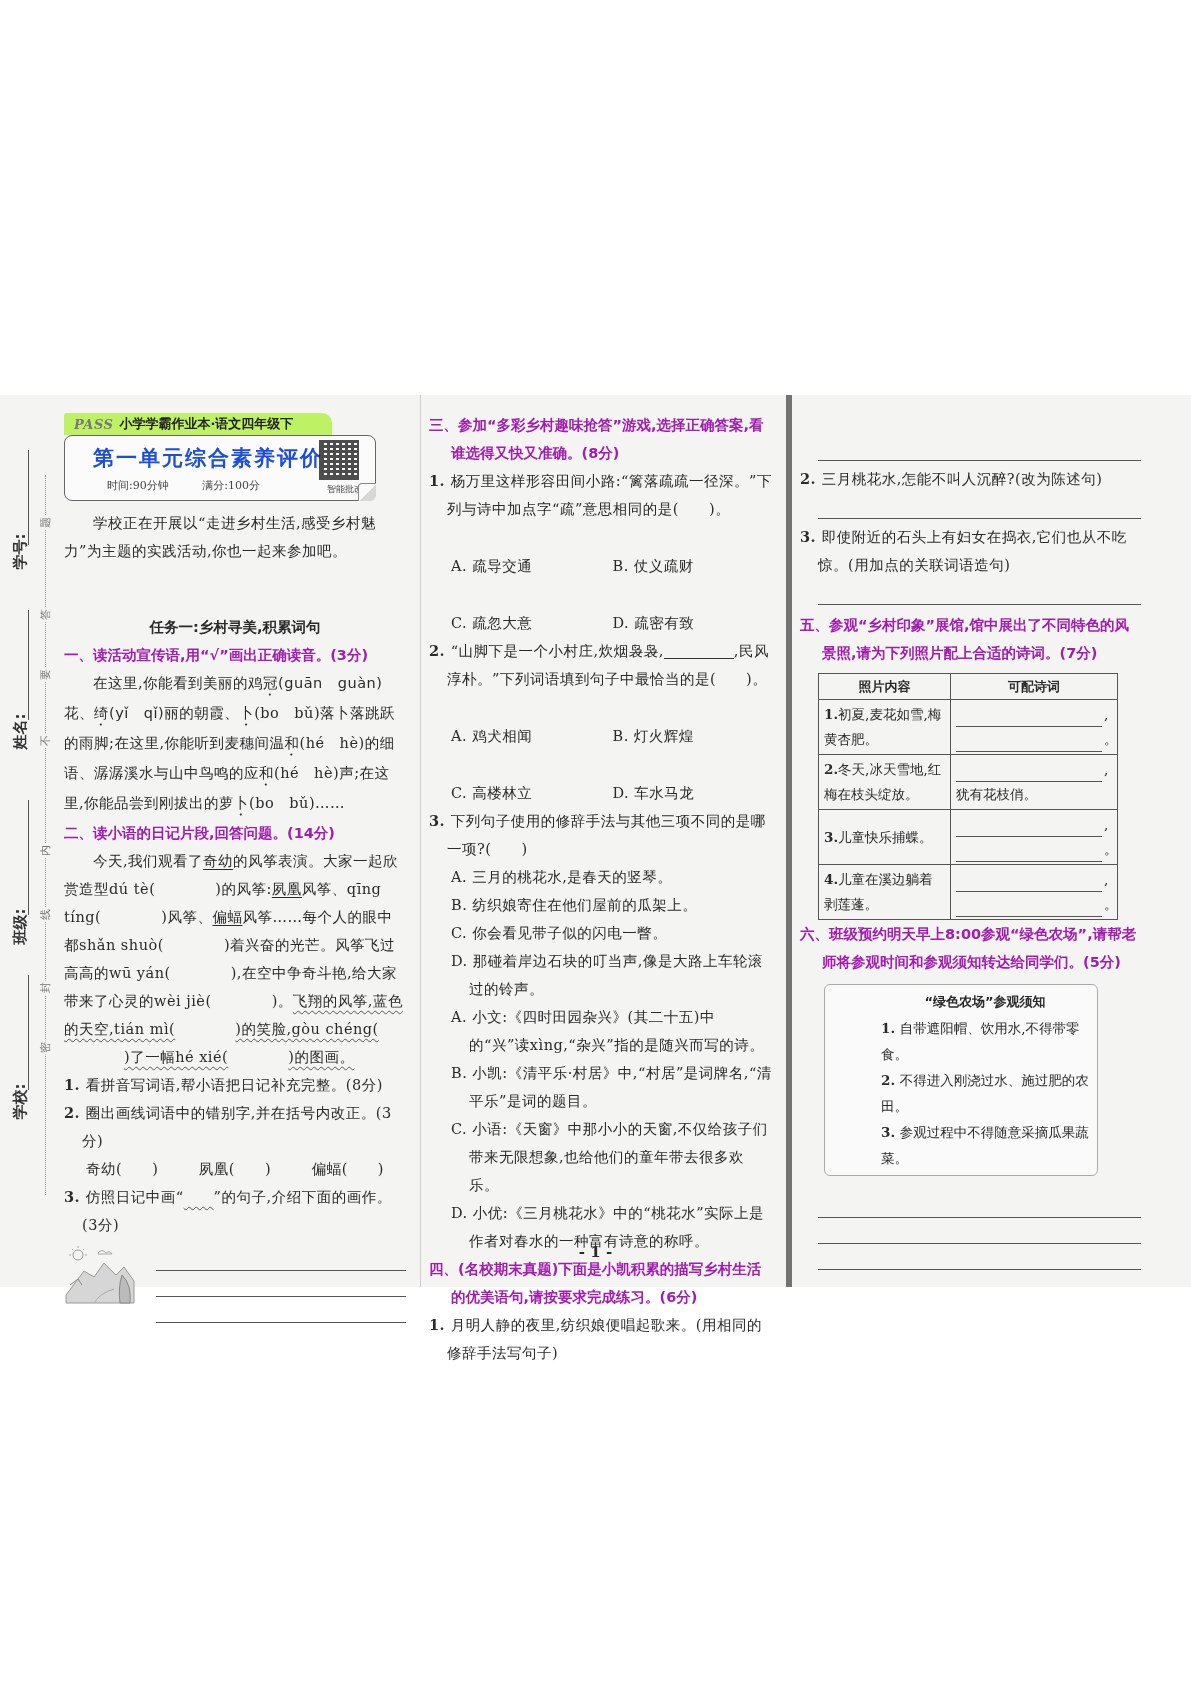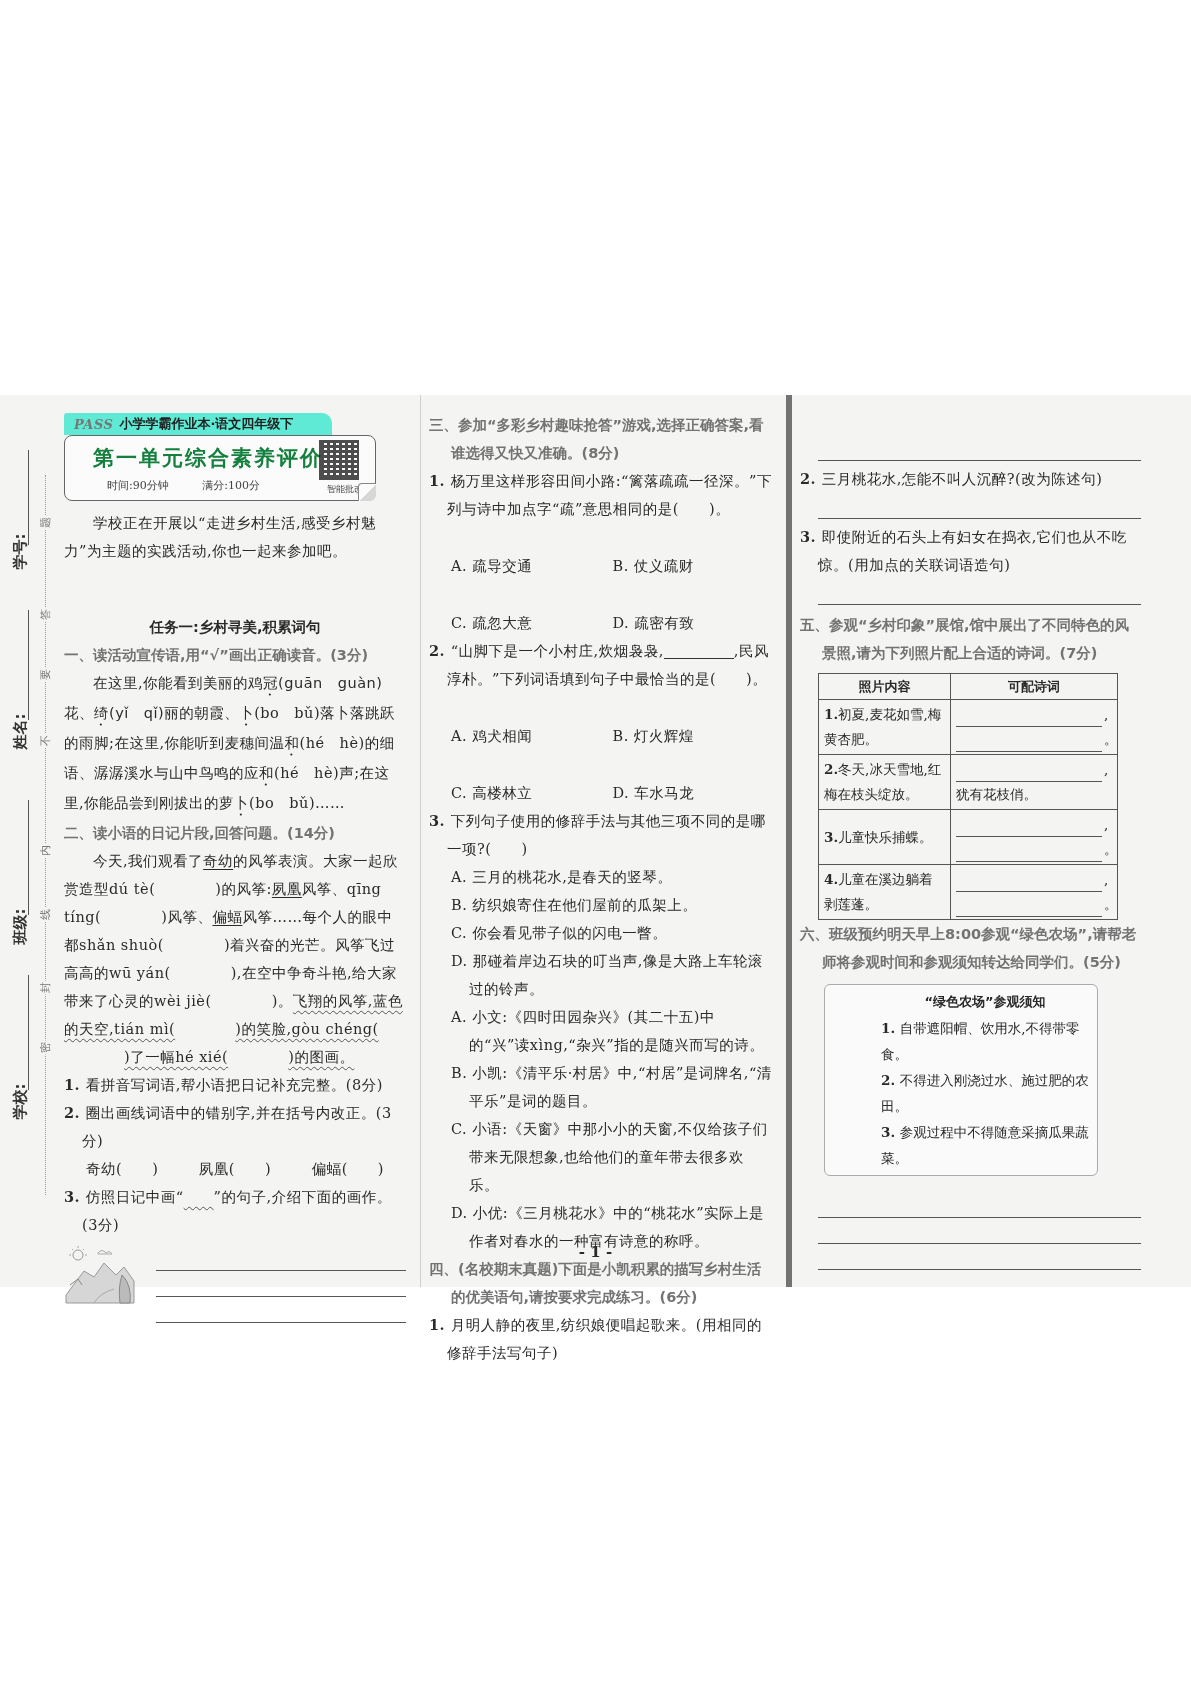--- a/index.html
+++ b/index.html
@@ -32,45 +32,45 @@
   }
 
   
   .col { position: absolute; top: 0; height: 892px; }
   .col1 { left: 64px; width: 342px; }
   .col2 { left: 420px; width: 354px; border-left: 1px solid #cfcfcf; padding-left: 8px; }
   .col3 { left: 786px; width: 355px; border-left: 6px solid #737373; padding-left: 8px; }
 
   .txt { font-size: 14.5px; line-height: 28px; letter-spacing: 0.5px; }
   .sans { font-family: "DejaVu Sans", "Liberation Sans", sans-serif; }
-  .h { font-family: "DejaVu Sans", sans-serif; font-weight: bold; font-size: 14.5px; line-height: 28px; color: #737373; }
+  .h { font-family: "DejaVu Sans", sans-serif; font-weight: bold; font-size: 14.5px; line-height: 28px; color: #a21caf; }
   .indent { text-indent: 2em; }
   .hang { padding-left: 18px; text-indent: -18px; }
   .opt2 { display: flex; padding-left: 22px; }
   .opt2 span { width: 50%; margin-top: 29px; }
   .opt-hang { padding-left: 40px; text-indent: -18px; }
   b.num { font-family: "DejaVu Serif", serif; font-weight: bold; }
   .dot { text-emphasis: dot; text-emphasis-position: under; -webkit-text-emphasis: dot; -webkit-text-emphasis-position: under; }
   .ul { text-decoration: underline; text-underline-offset: 3px; }
   .wavy { text-decoration: underline wavy #555; text-underline-offset: 4px; text-decoration-thickness: 1px; }
   .blank { display: inline-block; width: 60px; }
   .uline { display: inline-block; width: 70px; border-bottom: 1px solid #333; height: 14px; vertical-align: middle; }
 
   
   .brand {
-    margin-top: 18px; height: 22px; width: 268px; background: #5eead4;
+    margin-top: 18px; height: 22px; width: 268px; background: #bef264;
     border-radius: 3px 10px 0 0; display: flex; align-items: center; padding-left: 10px;
     font-family: "DejaVu Sans", sans-serif; font-size: 13px; font-weight: bold; color: #222;
   }
   .brand .logo { font-family: "DejaVu Serif", serif; font-style: italic; font-weight: bold; color: #777; margin-right: 6px; letter-spacing: 0.5px; }
   .title-box {
     position: relative; width: 312px; height: 66px; border: 1.5px solid #666; border-radius: 8px;
     background: #fbfbfb; margin-left: 0;
   }
-  .title-box .title { position: absolute; left: 28px; top: 8px; font-size: 21px; font-weight: bold; letter-spacing: 2px; color: #15803d; text-align: center; }
+  .title-box .title { position: absolute; left: 28px; top: 8px; font-size: 21px; font-weight: bold; letter-spacing: 2px; color: #1d4ed8; text-align: center; }
   .title-box .meta { position: absolute; left: 42px; top: 42px; font-size: 11px; color: #444; }
   .title-box .meta span { margin-right: 30px; }
   .qr {
     position: absolute; right: 16px; top: 4px; width: 40px; height: 40px;
     background:
       repeating-linear-gradient(90deg, #222 0 3px, transparent 3px 6px),
       repeating-linear-gradient(0deg, #222 0 3px, transparent 3px 5px);
     opacity: .8; border: 2px solid #222;
   }
   .qr-label { position: absolute; right: 12px; top: 47px; font-size: 9px; color: #444; }

